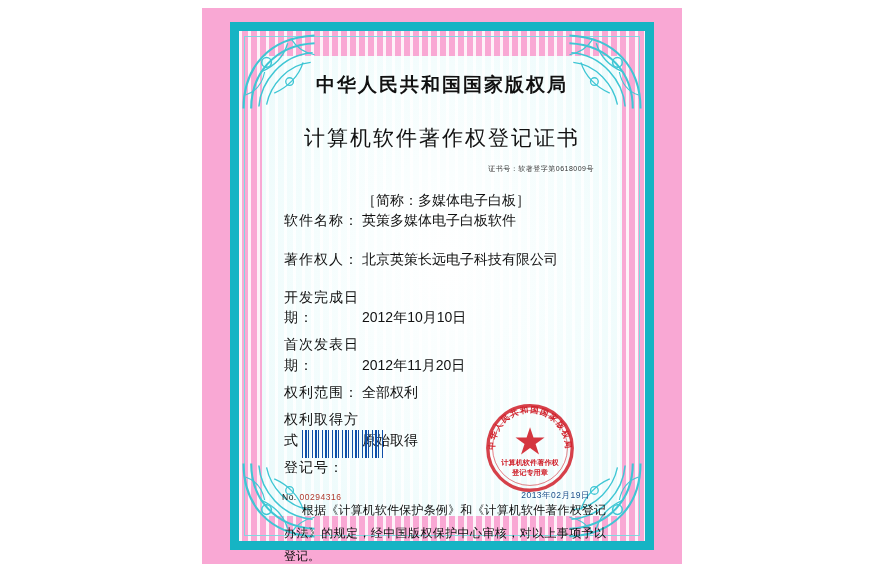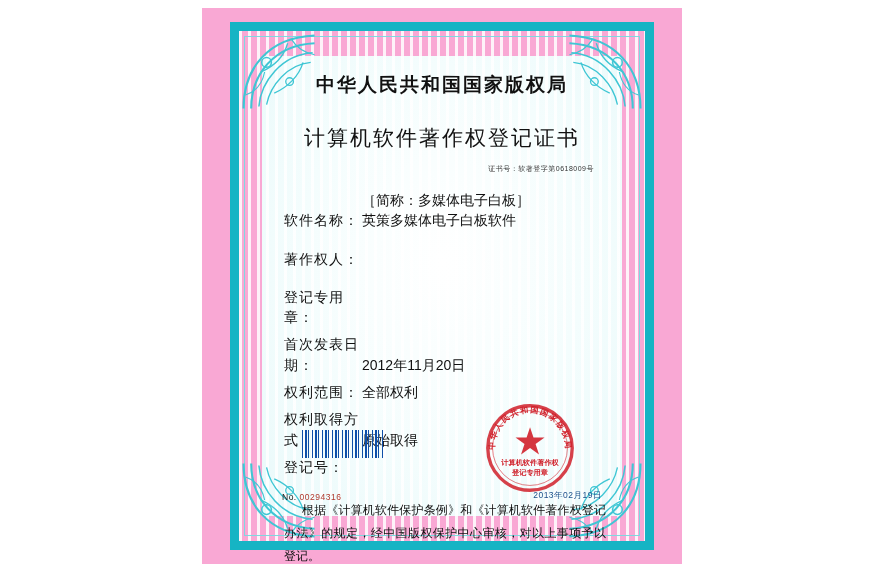--- a/index.html
+++ b/index.html
@@ -193,21 +193,21 @@
     color: #222222;
     text-align: right;
   }
   .footer .serial {
     color: #111111;
     letter-spacing: 0.5px;
   }
   .footer .serial .num { color: #b03a2e; }
   .footer .issue-date {
     color: #1b4f8a;
-    padding-right: 0;
+    padding-right: 12px;
     letter-spacing: 0.5px;
   }
 </style>
 </head>
 <body>
 
 <div id="certificate">
 
   <div class="watermark"></div>
 
@@ -292,24 +292,26 @@
       <div class="field-row">
         <div class="field-label">软件名称：</div>
         <div class="field-value">
           <span class="sub-line">［简称：多媒体电子白板］</span>
           <span class="sub-line">英策多媒体电子白板软件</span>
         </div>
       </div>
 
       <div class="field-row gap">
         <div class="field-label">著作权人：</div>
+        <div class="field-value">北京英策长远电子科技有限公司</div>
       </div>
 
       <div class="field-row gap">
-        <div class="field-label">登记专用章：</div>
+        <div class="field-label">开发完成日期：</div>
+        <div class="field-value">2012年10月10日</div>
       </div>
 
       <div class="field-row">
         <div class="field-label">首次发表日期：</div>
         <div class="field-value">2012年11月20日</div>
       </div>
 
       <div class="field-row">
         <div class="field-label">权利范围：</div>
         <div class="field-value">全部权利</div>

